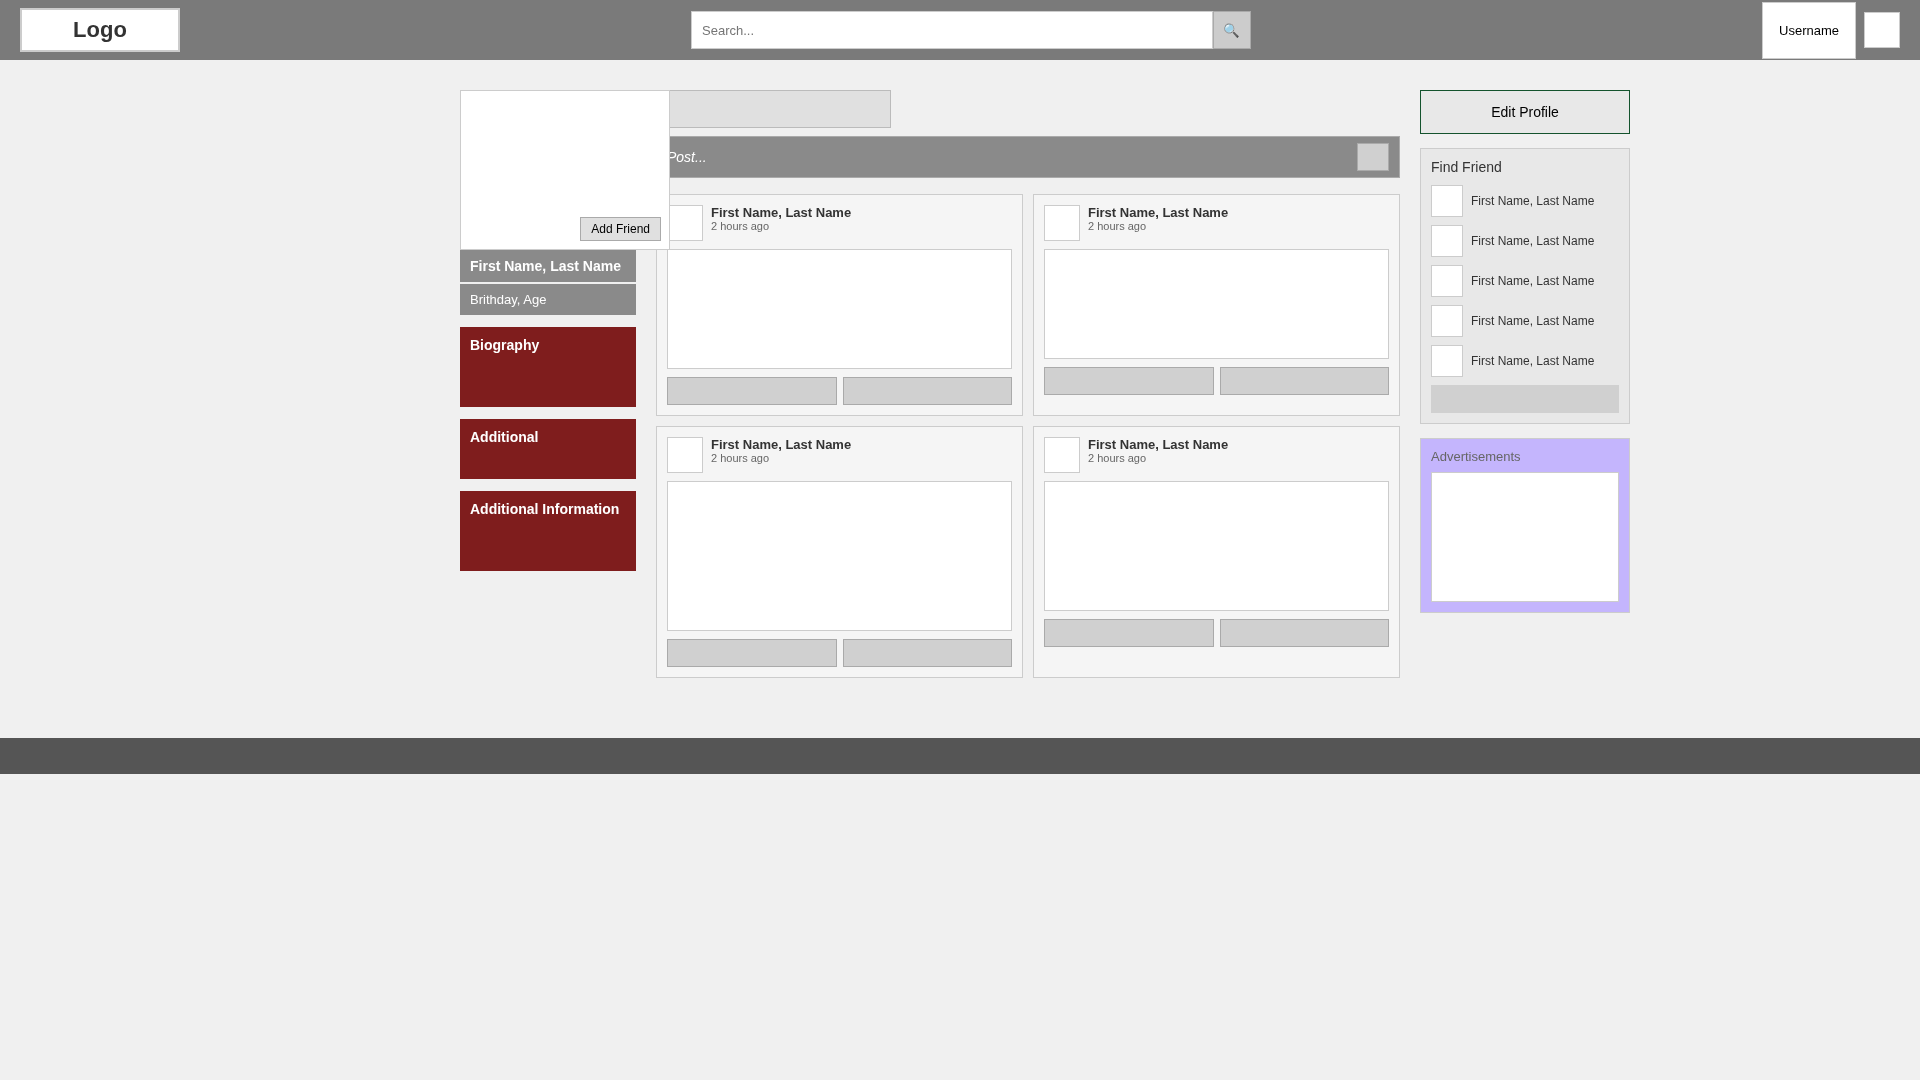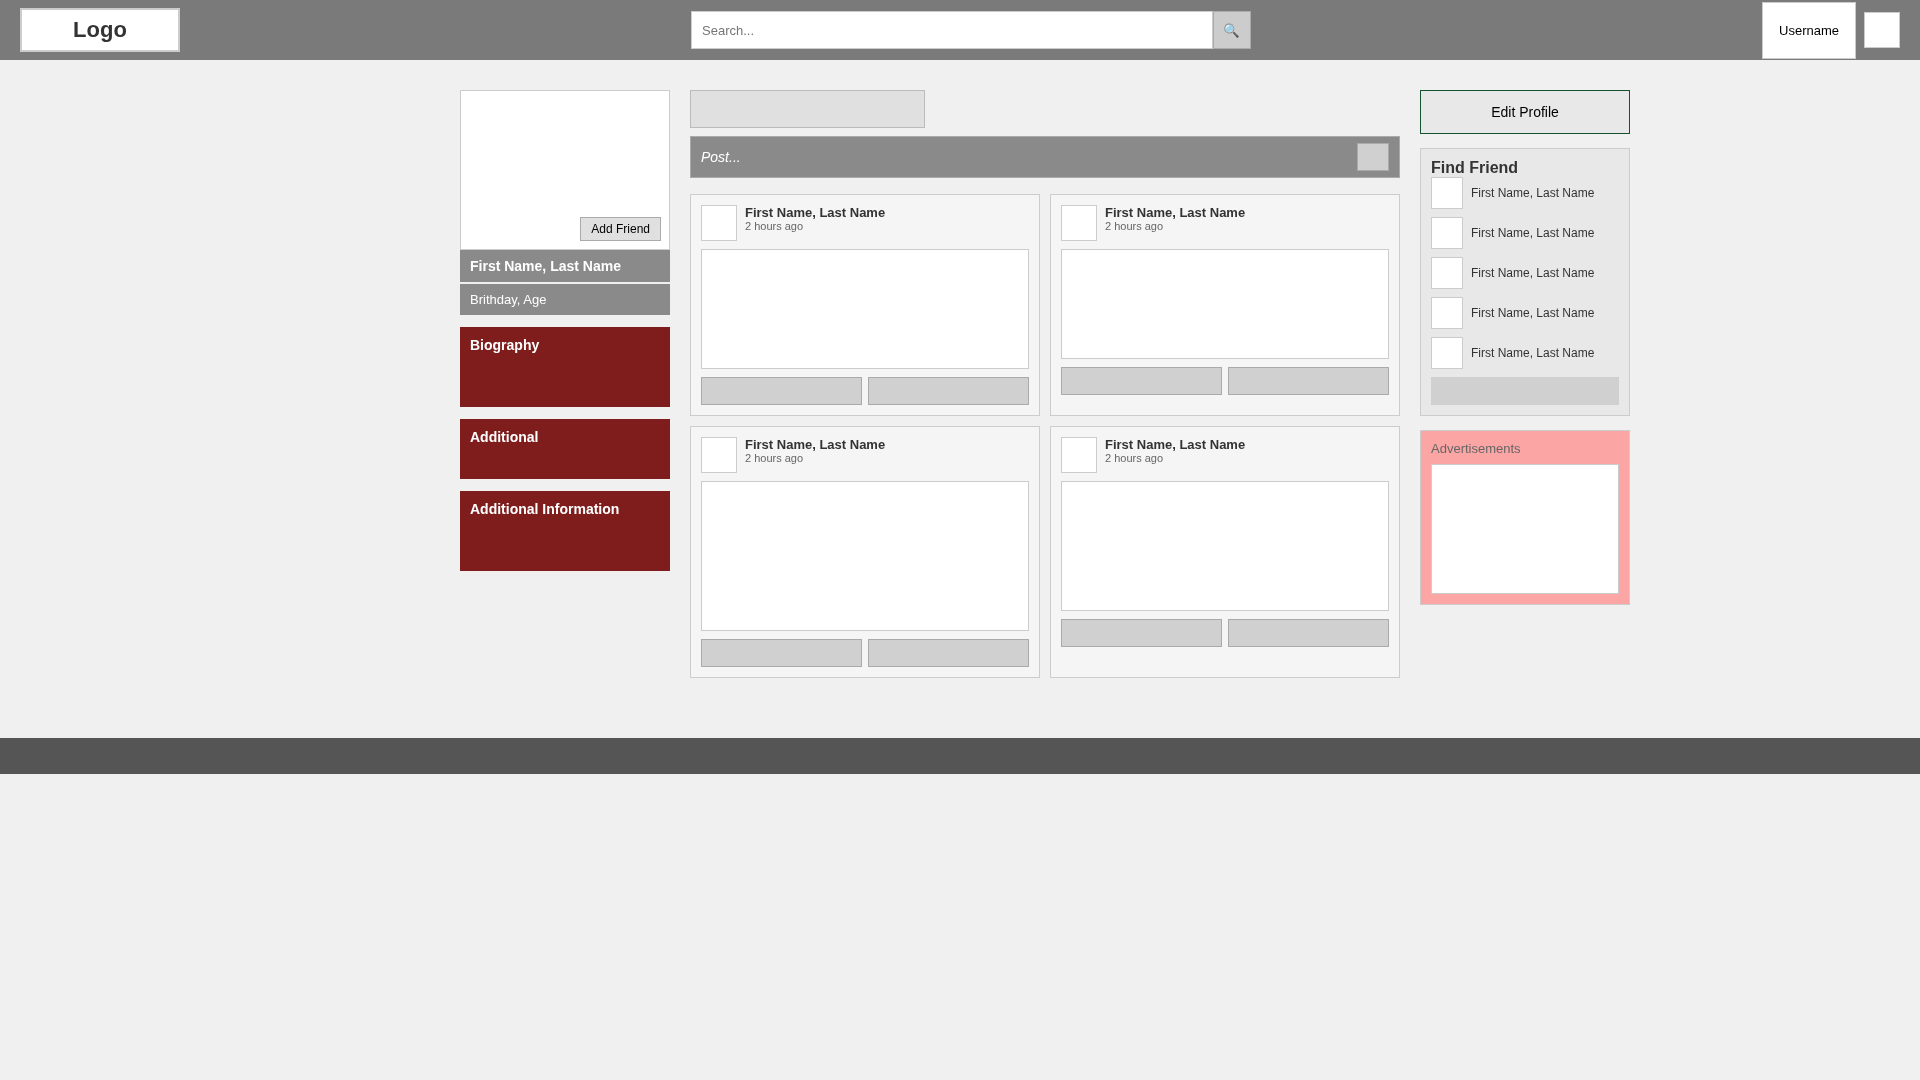--- a/index.html
+++ b/index.html
@@ -78,21 +78,21 @@
     .main-content {
       display: flex;
       gap: 20px;
       padding: 30px 30px 30px 200px;
       max-width: 1400px;
       margin: 0 auto;
     }
 
     
     .left-sidebar {
-      width: 210px;
+      width: 176px;
       flex-shrink: 0;
     }
     .profile-image-box {
       background: white;
       border: 1px solid #ccc;
       width: 210px;
       height: 160px;
       position: relative;
     }
     .add-friend-btn {
@@ -228,23 +228,24 @@
       cursor: pointer;
       margin-bottom: 14px;
     }
     .find-friend-box {
       background: #e8e8e8;
       border: 1px solid #ccc;
       padding: 10px;
       margin-bottom: 14px;
     }
     .find-friend-title {
-      font-size: 16px;
-      font-weight: bold;
+      font-size: 14px;
+      font-weight: normal;
       color: #333;
+      margin-bottom: 10px;
     }
     .friend-item {
       display: flex;
       align-items: center;
       gap: 8px;
       margin-bottom: 8px;
     }
     .friend-avatar {
       width: 32px;
       height: 32px;
@@ -252,21 +253,21 @@
       border: 1px solid #ccc;
       flex-shrink: 0;
     }
     .friend-name { font-size: 12px; color: #333; }
     .find-friend-footer {
       background: #d0d0d0;
       height: 28px;
       margin-top: 8px;
     }
     .ads-box {
-      background: #fca5a5;
+      background: #c4b5fd;
       border: 1px solid #ccc;
       padding: 10px;
     }
     .ads-title { font-size: 13px; color: #666; margin-bottom: 8px; }
     .ads-content {
       background: white;
       border: 1px solid #ccc;
       height: 130px;
     }
 

